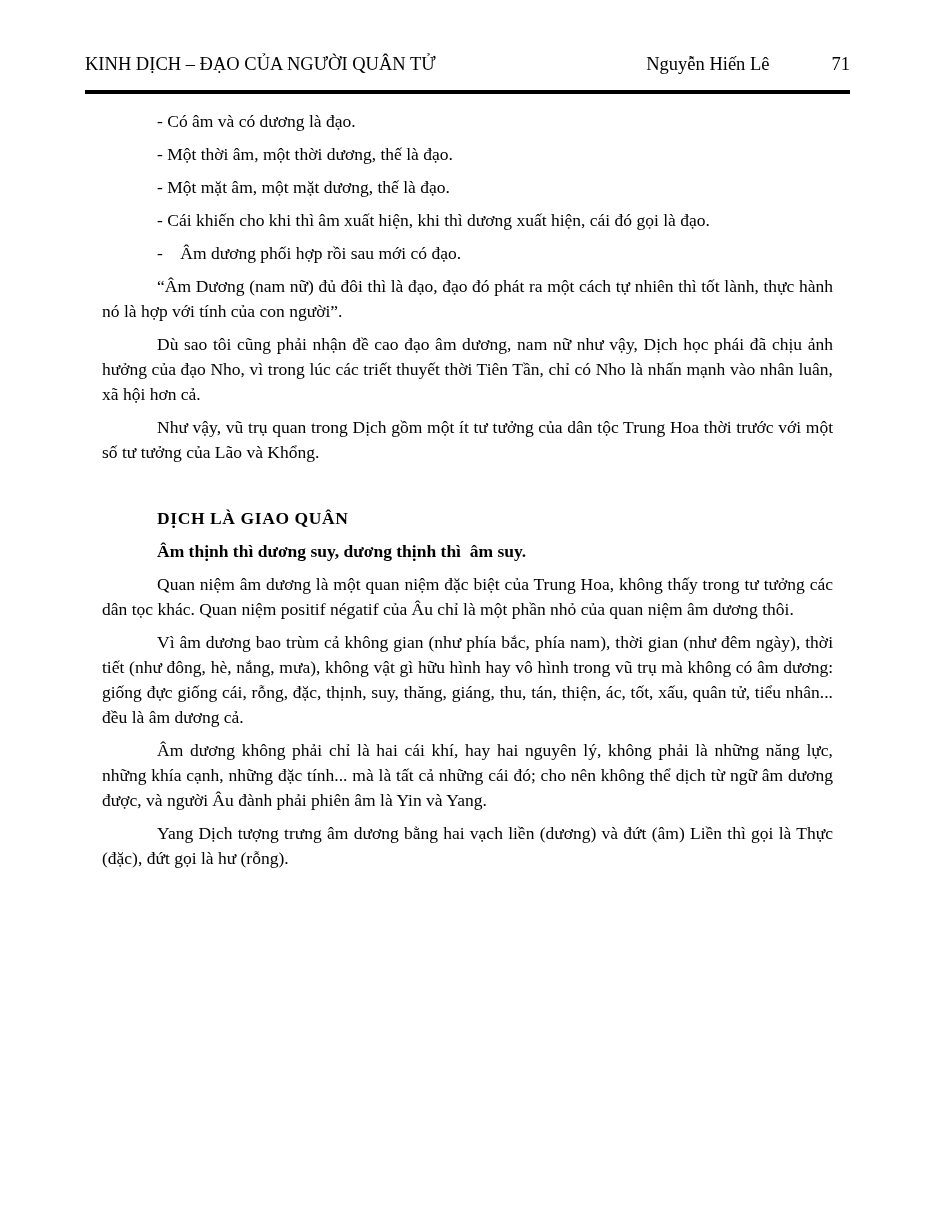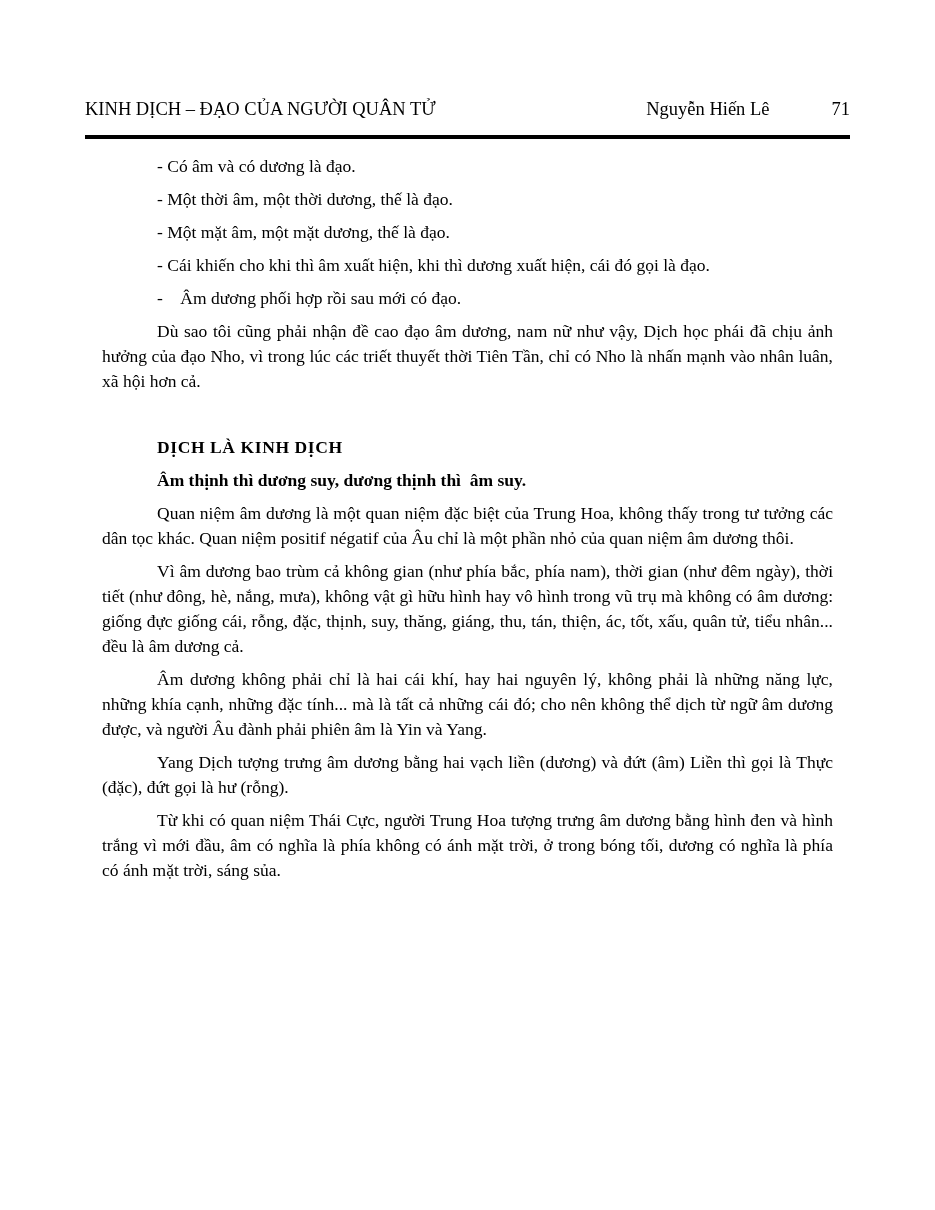--- a/index.html
+++ b/index.html
@@ -29,21 +29,20 @@
     line-height: 24px;
     white-space: nowrap;
   }
   .running-header .rh-title {
     flex: 1 1 auto;
   }
   .running-header .rh-right {
     display: flex;
     align-items: baseline;
     gap: 62px;
-    margin-top: 45px;
   }
   .header-rule {
     height: 4px;
     background: #000000;
     margin-top: 14px;
   }
   .content {
     padding-top: 7px;
     font-size: 17.5px;
     line-height: 25px;
@@ -100,26 +99,27 @@
     <div class="content">
 
       <p class="bullet-line">- Có âm và có dương là đạo.</p>
       <p class="bullet-line">- Một thời âm, một thời dương, thế là đạo.</p>
       <p class="bullet-line">- Một mặt âm, một mặt dương, thế là đạo.</p>
       <p class="bullet-line">- Cái khiến cho khi thì âm xuất hiện, khi thì dương xuất hiện, cái đó gọi là đạo.</p>
 
 
       <p class="dash-line">-&nbsp;&nbsp;&nbsp;&nbsp;Âm dương phối hợp rồi sau mới có đạo.</p>
 
+      <p class="para">“Âm Dương (nam nữ) đủ đôi thì là đạo, đạo đó phát ra một cách tự nhiên thì tốt lành, thực hành nó là hợp với tính của con người”.</p>
       <p class="para">Dù sao tôi cũng phải nhận đề cao đạo âm dương, nam nữ như vậy, Dịch học phái đã chịu ảnh hưởng của đạo Nho, vì trong lúc các triết thuyết thời Tiên Tần, chỉ có Nho là nhấn mạnh vào nhân luân, xã hội hơn cả.</p>
+      <p class="para">Như vậy, vũ trụ quan trong Dịch gồm một ít tư tưởng của dân tộc Trung Hoa thời trước với một số tư tưởng của Lão và Khổng.</p>
 
-      <p class="section-heading gap-lg">DỊCH LÀ KINH DỊCH</p>
+      <p class="section-heading gap-lg">DỊCH LÀ GIAO QUÂN</p>
       <p class="bold-line">Âm thịnh thì dương suy, dương thịnh thì &nbsp;âm suy.</p>
 
       <p class="para">Quan niệm âm dương là một quan niệm đặc biệt của Trung Hoa, không thấy trong tư tưởng các dân tọc khác. Quan niệm positif négatif của Âu chỉ là một phần nhỏ của quan niệm âm dương thôi.</p>
       <p class="para">Vì âm dương bao trùm cả không gian (như phía bắc, phía nam), thời gian (như đêm ngày), thời tiết (như đông, hè, nắng, mưa), không vật gì hữu hình hay vô hình trong vũ trụ mà không có âm dương: giống đực giống cái, rỗng, đặc, thịnh, suy, thăng, giáng, thu, tán, thiện, ác, tốt, xấu, quân tử, tiểu nhân... đều là âm dương cả.</p>
       <p class="para">Âm dương không phải chỉ là hai cái khí, hay hai nguyên lý, không phải là những năng lực, những khía cạnh, những đặc tính... mà là tất cả những cái đó; cho nên không thể dịch từ ngữ âm dương được, và người Âu đành phải phiên âm là Yin và Yang.</p>
       <p class="para">Yang Dịch tượng trưng âm dương bằng hai vạch liền (dương) và đứt (âm) Liền thì gọi là Thực (đặc), đứt gọi là hư (rỗng).</p>
-      <p class="para">Từ khi có quan niệm Thái Cực, người Trung Hoa tượng trưng âm dương bằng hình đen và hình trắng vì mới đầu, âm có nghĩa là phía không có ánh mặt trời, ở trong bóng tối, dương có nghĩa là phía có ánh mặt trời, sáng sủa.</p>
 
     </div>
   </div>
 </div>
 
 </body></html>

